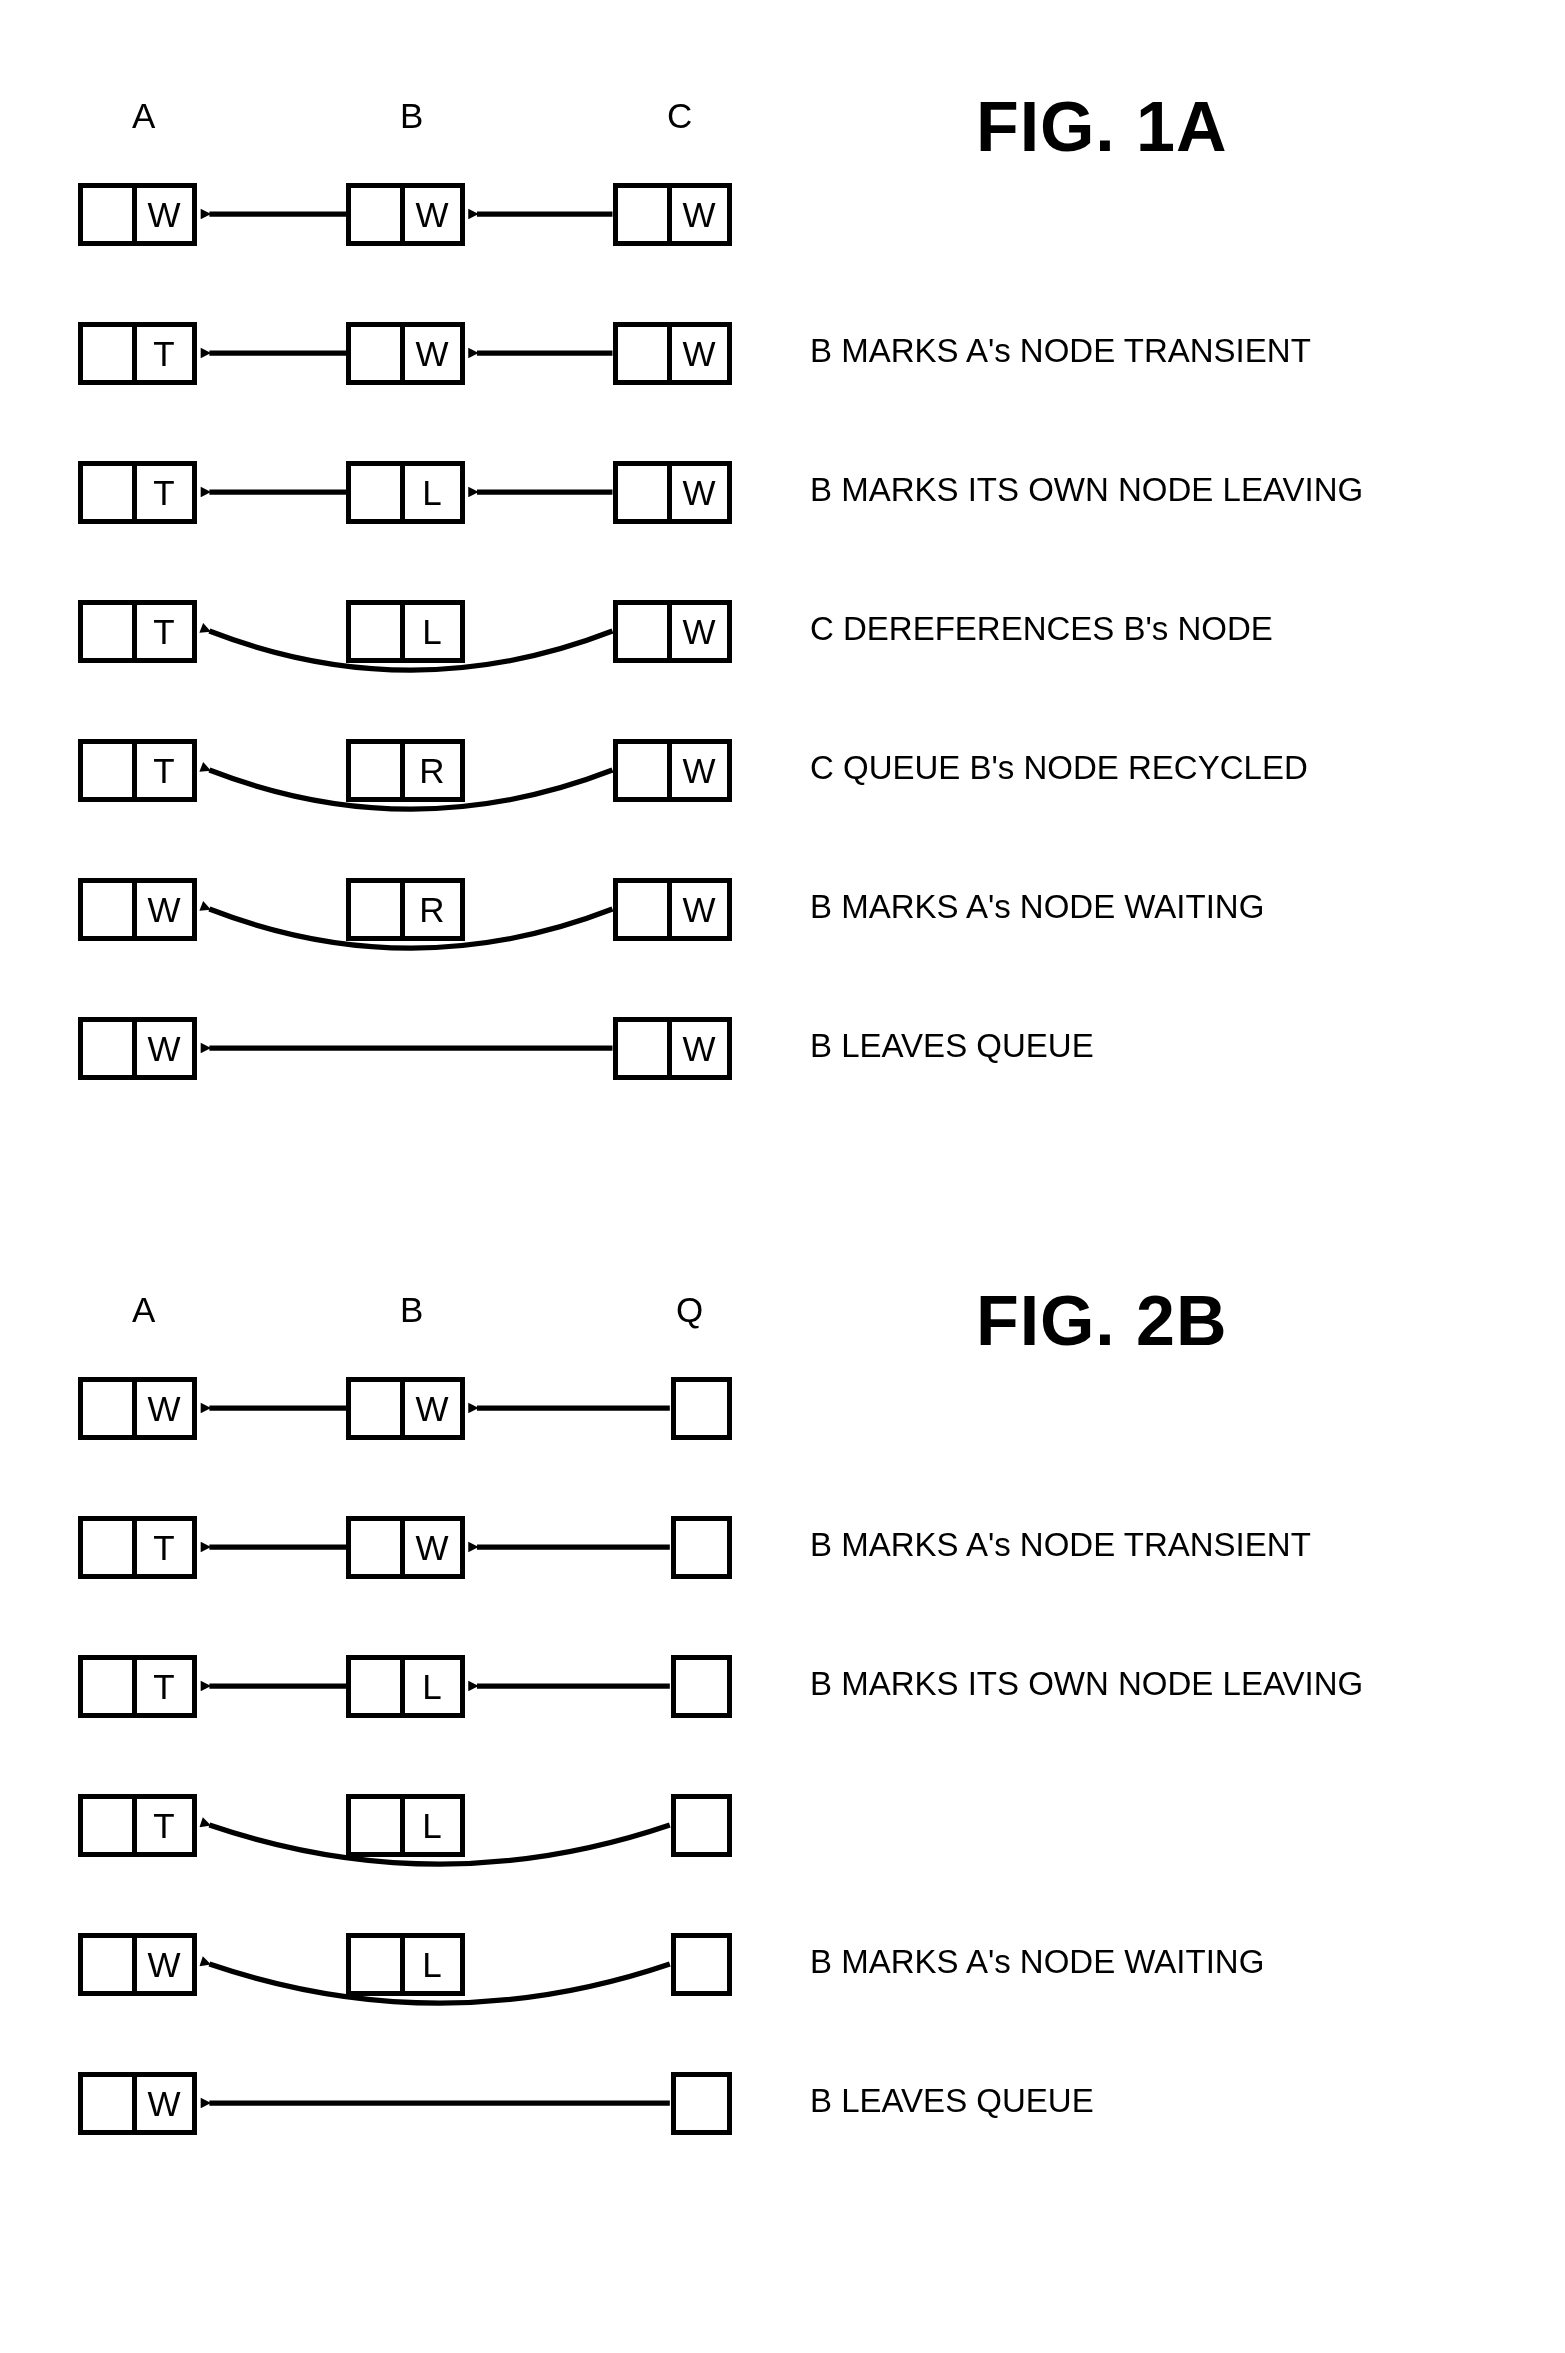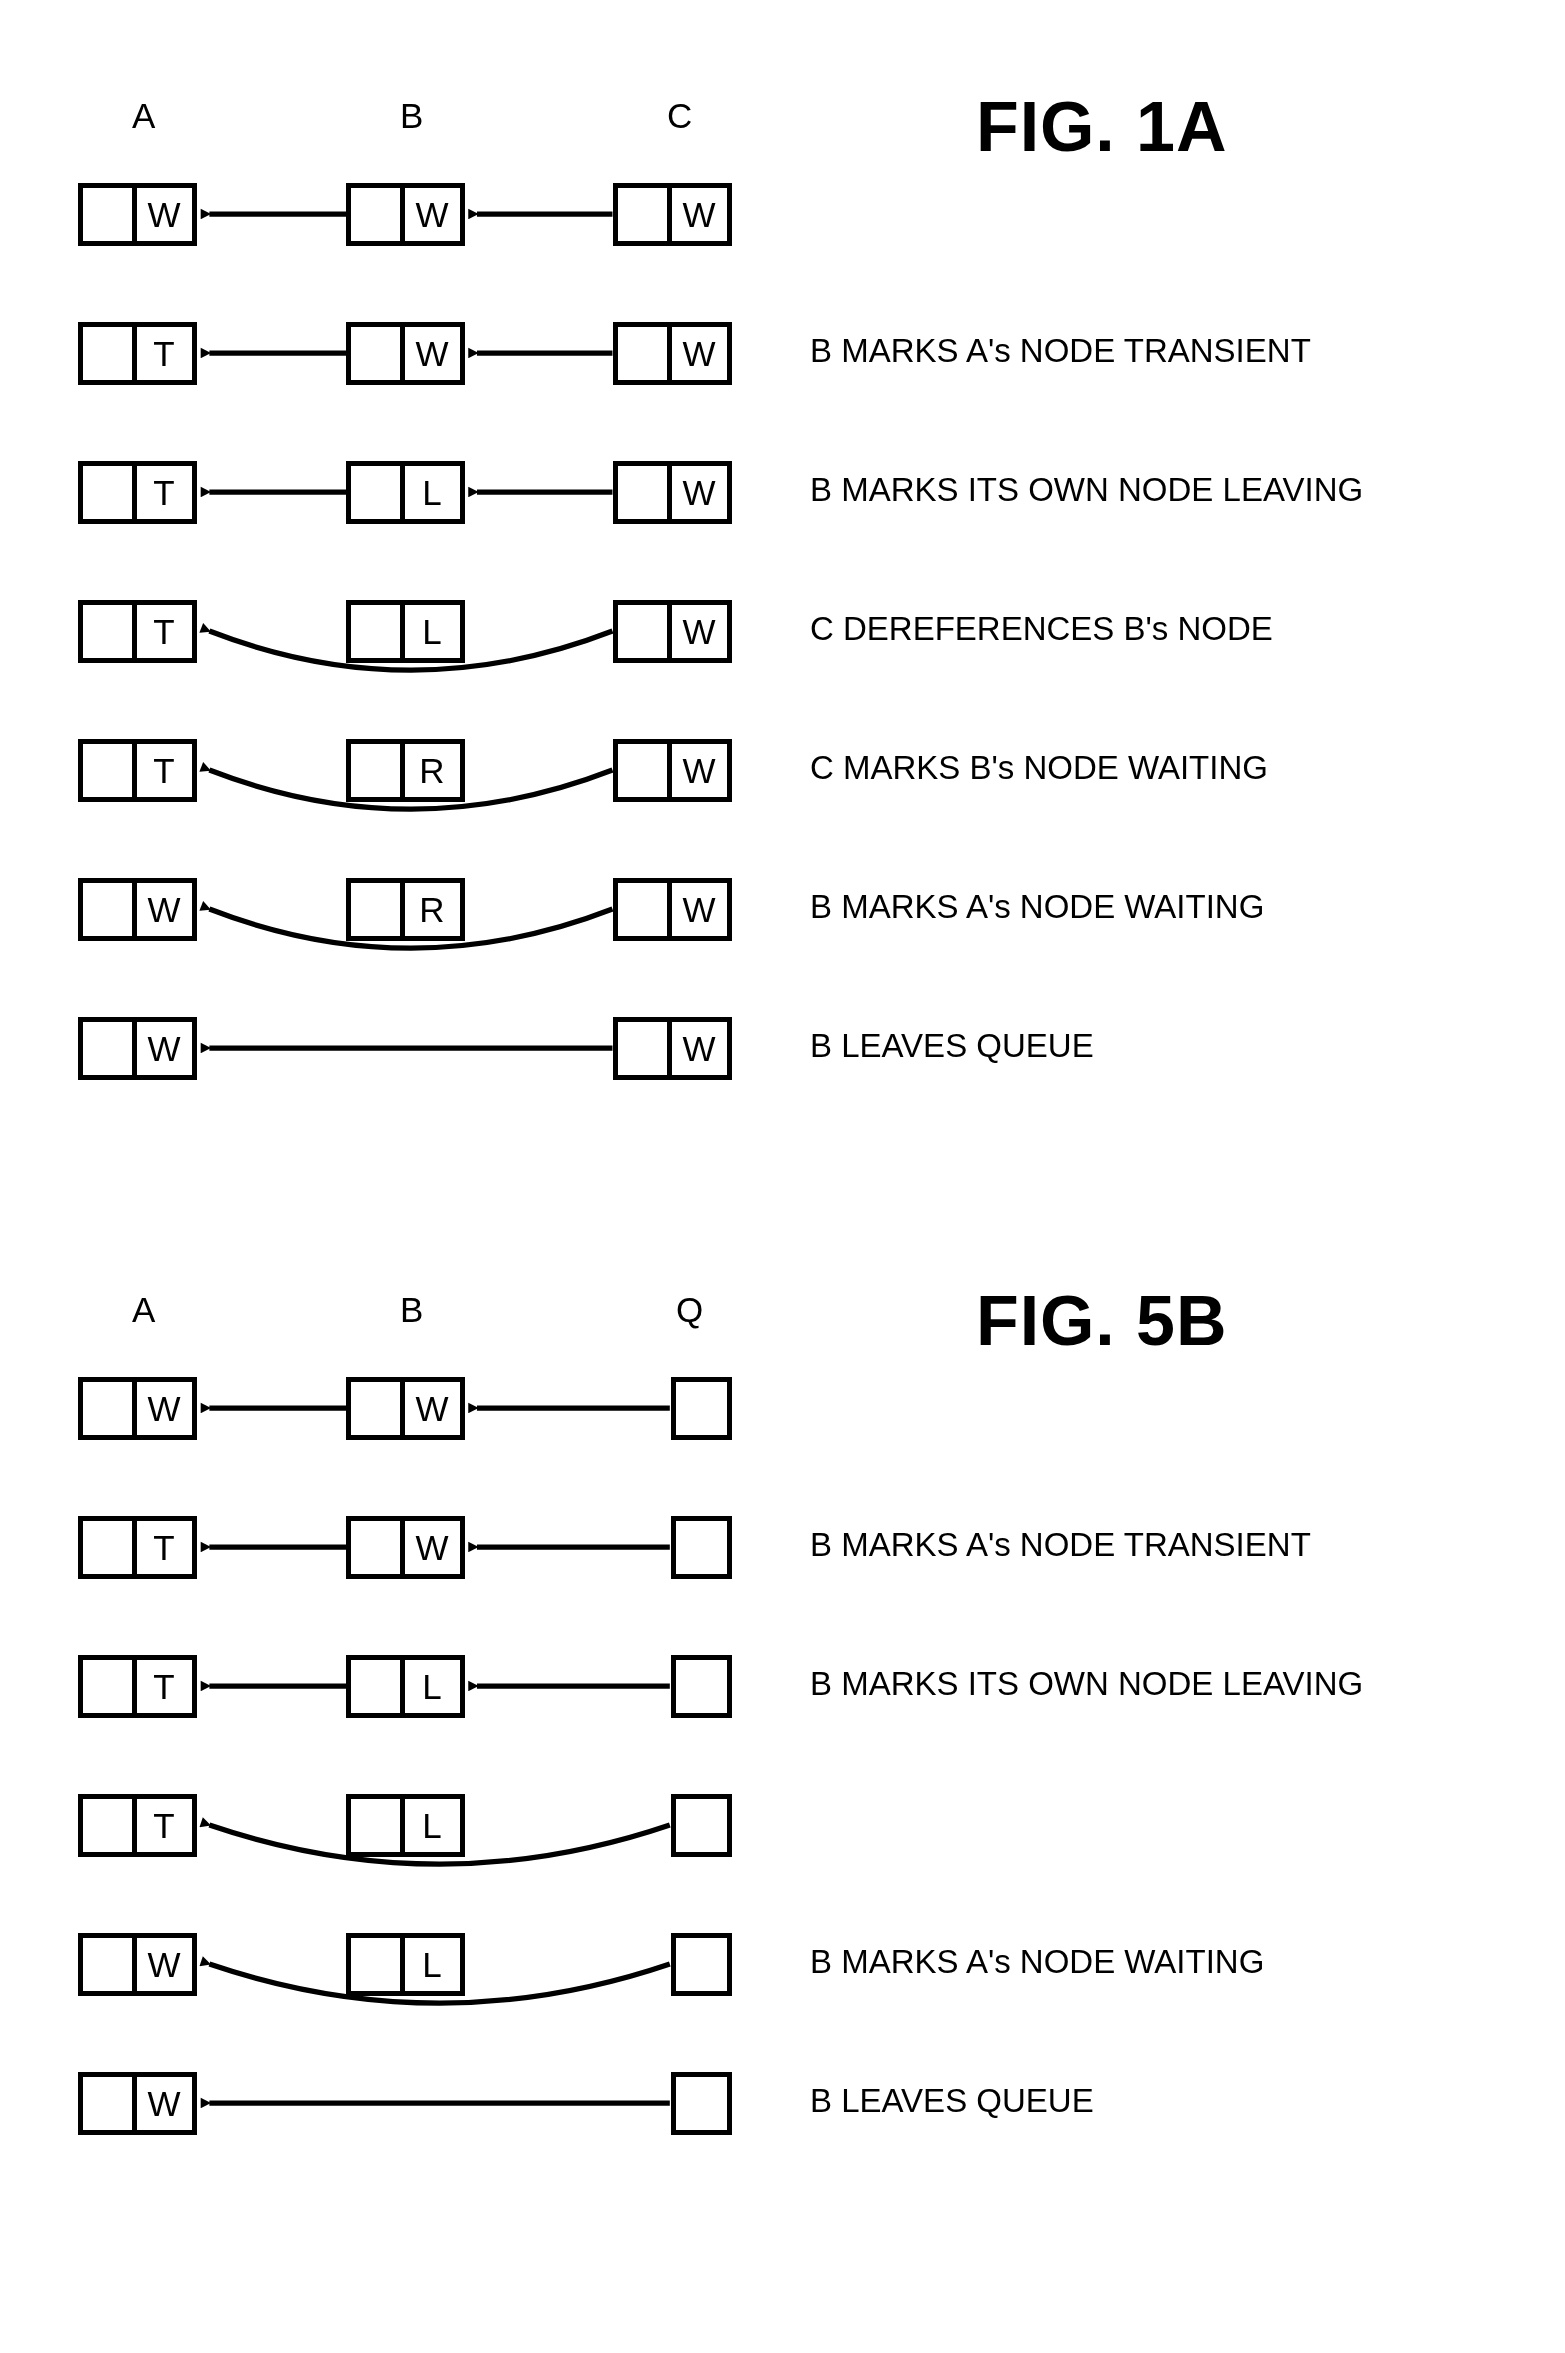--- a/index.html
+++ b/index.html
@@ -193,21 +193,21 @@
           <div class="state-cell">T</div>
         </div>
         <div class="node" style="left: 268px; width: 119px;">
           <div class="ptr-cell"></div>
           <div class="state-cell">R</div>
         </div>
         <div class="node" style="left: 535px; width: 119px;">
           <div class="ptr-cell"></div>
           <div class="state-cell">W</div>
         </div>
-        <div class="caption" style="left: 688px;">C MARKS B's NODE WAITING</div>
+        <div class="caption" style="left: 688px;">C QUEUE B's NODE RECYCLED</div>
         <svg class="overlay" width="784" height="139" viewBox="0 0 900 160">
           <defs>
             <marker id="arw" markerWidth="14" markerHeight="14" refX="2" refY="6" orient="auto" markerUnits="userSpaceOnUse">
               <path d="M12,0 L0,6 L12,12 Z" fill="#000"></path>
             </marker>
           </defs>
           <path d="M 614 76 Q 382 166 150 76" fill="none" stroke="#000" stroke-width="6" marker-end="url(#arw)"></path>
         </svg>
       </div>
       <div class="row" style="height: 139px;">
@@ -247,21 +247,21 @@
           <defs>
             <marker id="arw" markerWidth="14" markerHeight="14" refX="2" refY="6" orient="auto" markerUnits="userSpaceOnUse">
               <path d="M12,0 L0,6 L12,12 Z" fill="#000"></path>
             </marker>
           </defs>
           <line x1="614" y1="76" x2="150" y2="76" stroke="#000" stroke-width="6" marker-end="url(#arw)"></line>
         </svg>
       </div>
     </div>
 
-  <div class="fig-title" style="left:976px; top:1281px;">FIG. 5B</div>
+  <div class="fig-title" style="left:976px; top:1281px;">FIG. 2B</div>
 
   <div class="fig-block" id="fig1b" style="left:78px; top:1281px; width:1394px;">
     <div class="headers">
       <span class="hdr" style="left:54px;">A</span>
       <span class="hdr" style="left:322px;">B</span>
       <span class="hdr" style="left:598px;">Q</span>
     </div>
   <div class="row" style="height: 139px;">
         <div class="node" style="left: 0px; width: 119px;">
           <div class="ptr-cell"></div>

